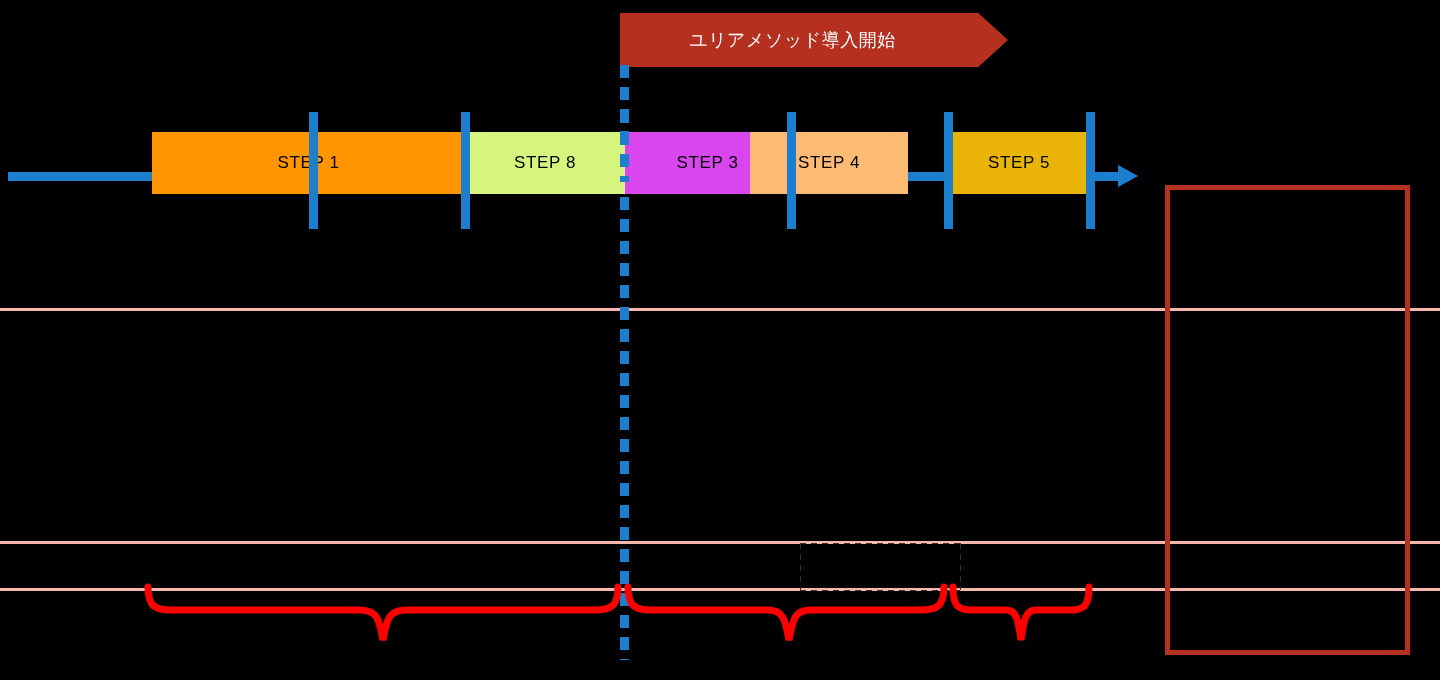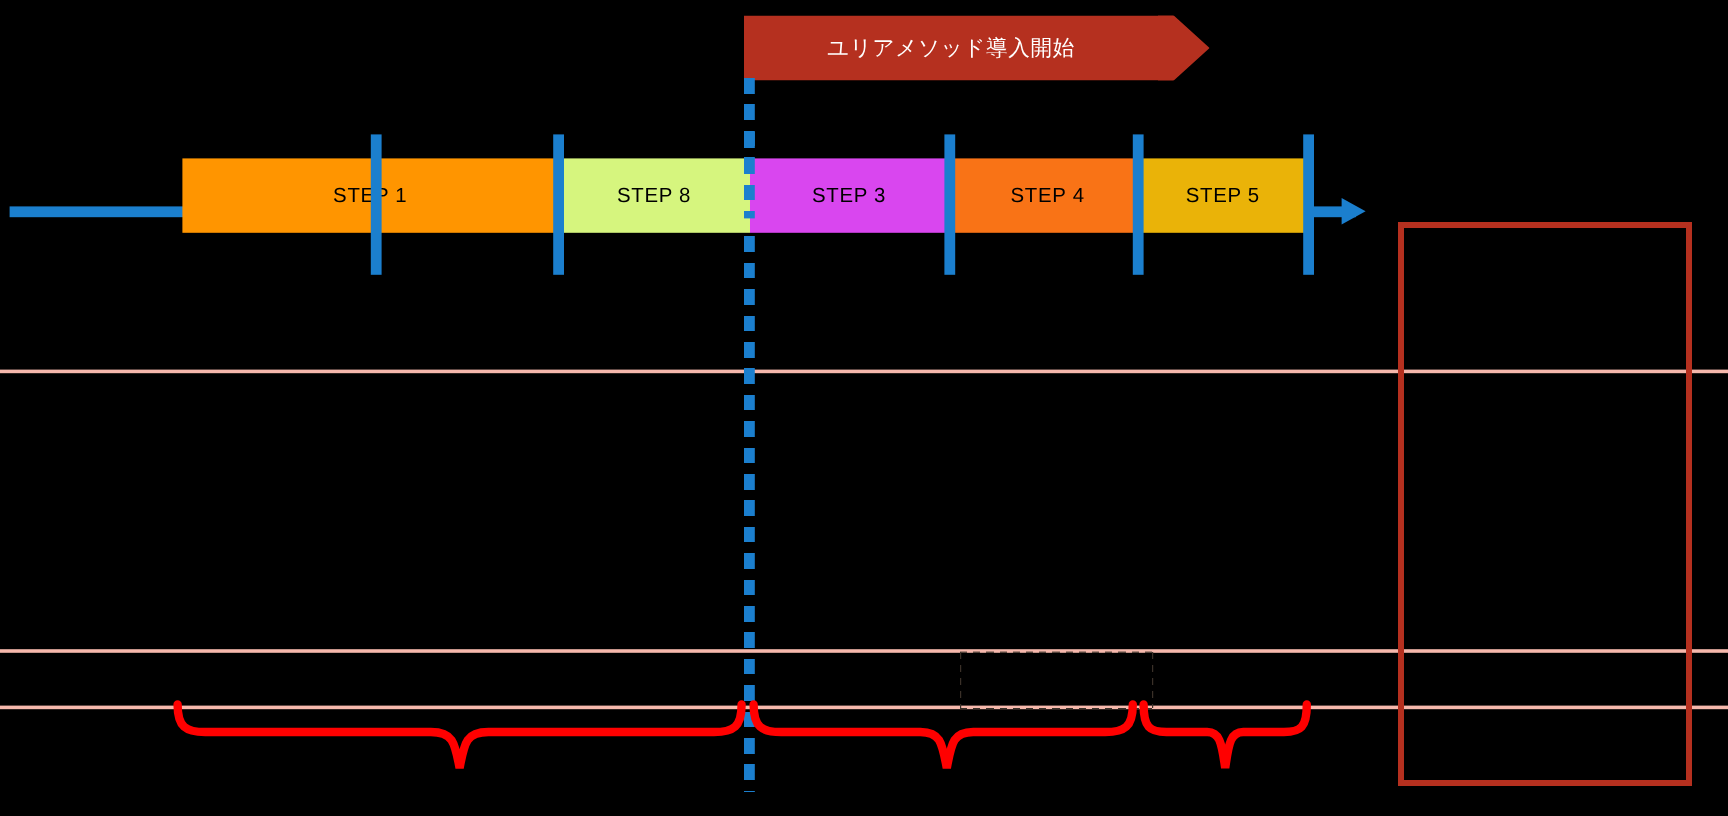--- a/index.html
+++ b/index.html
@@ -81,21 +81,21 @@
 
   <div class="abs step" style="left:152px;width:313px;background:#ff9500">
     <span>STEP 1</span>
   </div>
   <div class="abs step" style="left:465px;width:160px;background:#d6f57e">
     <span>STEP 8</span>
   </div>
   <div class="abs step" style="left:625px;width:165px;background:#d946ef">
     <span>STEP 3</span>
   </div>
-  <div class="abs step" style="left:794px;width:158px;background:#f97316">
+  <div class="abs step" style="left:750px;width:158px;background:#fdba74">
     <span>STEP 4</span>
   </div>
   <div class="abs step" style="left:948px;width:142px;background:#eab308">
     <span>STEP 5</span>
   </div>
 
   <div class="abs tick" style="left:309px"></div>
   <div class="abs tick" style="left:461px"></div>
   <div class="abs tick" style="left:787px"></div>
   <div class="abs tick" style="left:944px"></div>

